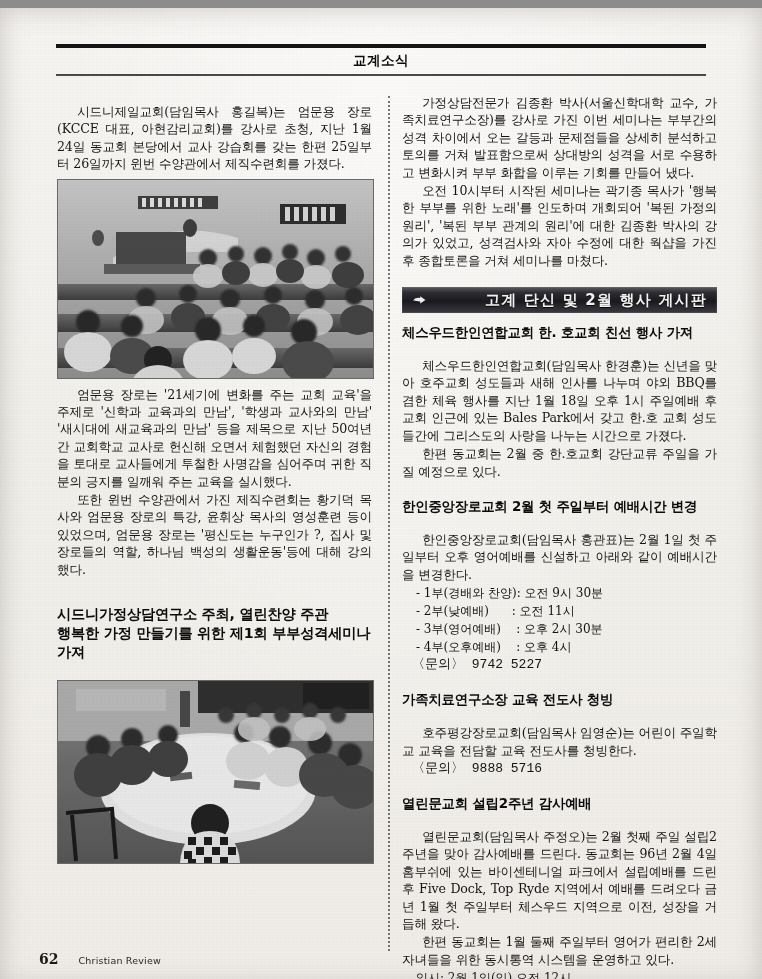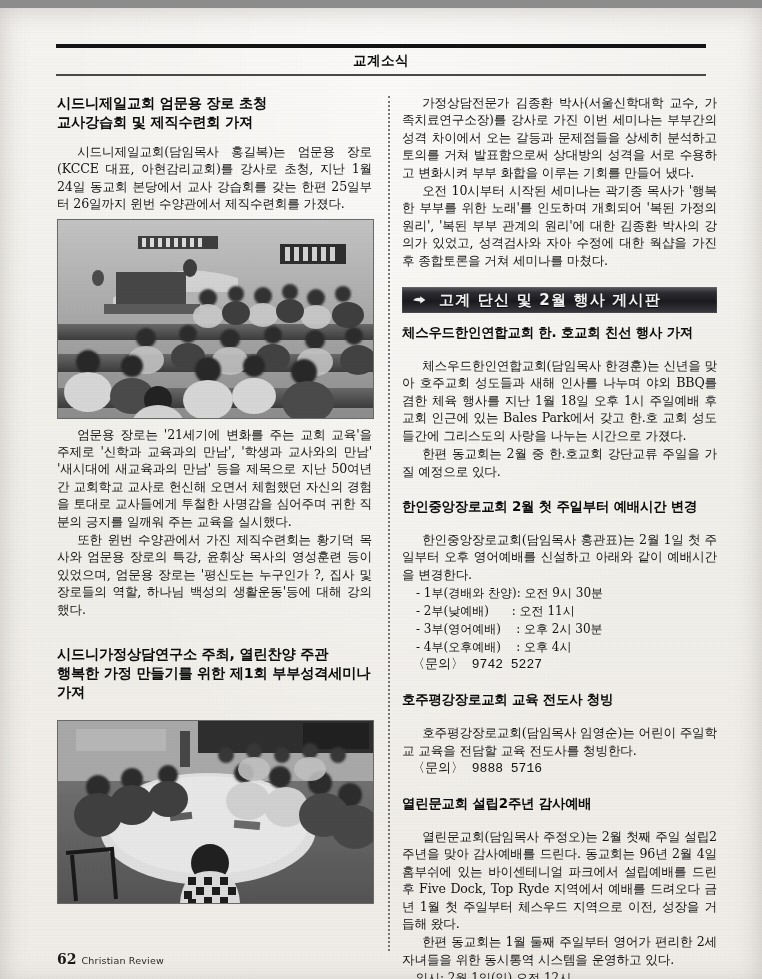--- a/index.html
+++ b/index.html
@@ -129,20 +129,21 @@
   
   #section-banner {
     position: relative;
     margin: 0 0 11px 0;
     height: 26px;
     background: linear-gradient(180deg, #5a5a60 0%, #2c2c31 22%, #1a1a1e 55%, #3a3a40 100%);
     display: flex;
     align-items: center;
     padding: 0 10px;
     box-shadow: inset 0 0 0 1px rgba(255,255,255,.08);
+    justify-content: space-between;
   }
   #section-banner .hand {
     flex: 0 0 auto;
     margin-right: 9px;
     display: inline-flex;
     align-items: center;
   }
   #section-banner .banner-text {
     color: #f2f2f2;
     font-size: 15px;
@@ -158,25 +159,25 @@
     overflow: hidden;
     border: 1px solid #6e6a66;
     filter: grayscale(1) contrast(1.08);
   }
   .photo svg { display: block; width: 100%; height: 100%; }
   #photo1 { height: 198px; margin: 6px 0 7px 0; }
   #photo2 { height: 182px; margin: 7px 0 0 0; }
   
   #footer {
     position: absolute;
-    left: 57px;
+    left: 39px;
     bottom: 20px;
     display: flex;
     align-items: baseline;
-    gap: 5px;
+    gap: 20px;
   }
   #footer .pagenum {
     font-size: 14px;
     font-weight: bold;
     color: #1a1a1a;
     font-family: "DejaVu Serif", "Liberation Serif", serif;
   }
   #footer .pubname {
     font-size: 9.5px;
     color: #2a2a2a;
@@ -207,24 +208,20 @@
   <div id="masthead">
     <div class="rule-thick"></div>
     <div id="masthead-title">교계소식</div>
     <div class="rule-thin"></div>
   </div>
 
   <div id="col-divider"></div>
 
   <div class="col" id="col-left">
 
-    <h2 class="headline">
-      <span class="ln">시드니제일교회 엄문용 장로 초청</span>
-      <span class="ln">교사강습회 및 제직수련회 가져</span>
-    </h2>
 
     <div class="gap-sm"></div>
 
     <p class="body">시드니제일교회(담임목사 홍길복)는 엄문용 장로(KCCE 대표, 아현감리교회)를 강사로 초청, 지난 1월 24일 동교회 본당에서 교사 강습회를 갖는 한편 25일부터 26일까지 윈번 수양관에서 제직수련회를 가졌다.</p>
 
     <div class="photo" id="photo1">
       <svg viewBox="0 0 315 198" preserveAspectRatio="none" aria-hidden="true">
         <defs>
           <linearGradient id="wallg" x1="0" y1="0" x2="0" y2="1">
             <stop offset="0%" stop-color="#cfcac4"></stop>
@@ -464,21 +461,21 @@
     <ul class="schedule">
       <li>- 1부(경배와 찬양): 오전 9시 30분</li>
       <li>- 2부(낮예배)      : 오전 11시</li>
       <li>- 3부(영어예배)    : 오후 2시 30분</li>
       <li>- 4부(오후예배)    : 오후 4시</li>
     </ul>
     <p class="contact">〈문의〉 9742 5227</p>
 
     <div class="gap-md"></div>
 
-    <h3 class="subhead">호주평강장로교회 교육 전도사 청빙</h3>
+    <h3 class="subhead">가족치료연구소장 교육 전도사 청빙</h3>
     <div class="gap-sm"></div>
     <p class="body">호주평강장로교회(담임목사 임영순)는 어린이 주일학교 교육을 전담할 교육 전도사를 청빙한다.</p>
     <p class="contact">〈문의〉 9888 5716</p>
 
     <div class="gap-md"></div>
 
     <h3 class="subhead">열린문교회 설립2주년 감사예배</h3>
     <div class="gap-sm"></div>
     <p class="body">열린문교회(담임목사 주정오)는 2월 첫째 주일 설립2주년을 맞아 감사예배를 드린다. 동교회는 96년 2월 4일 홈부쉬에 있는 바이센테니얼 파크에서 설립예배를 드린 후 Five Dock, Top Ryde 지역에서 예배를 드려오다 금년 1월 첫 주일부터 체스우드 지역으로 이전, 성장을 거듭해 왔다.</p>
     <p class="body">한편 동교회는 1월 둘째 주일부터 영어가 편리한 2세 자녀들을 위한 동시통역 시스템을 운영하고 있다.</p>

